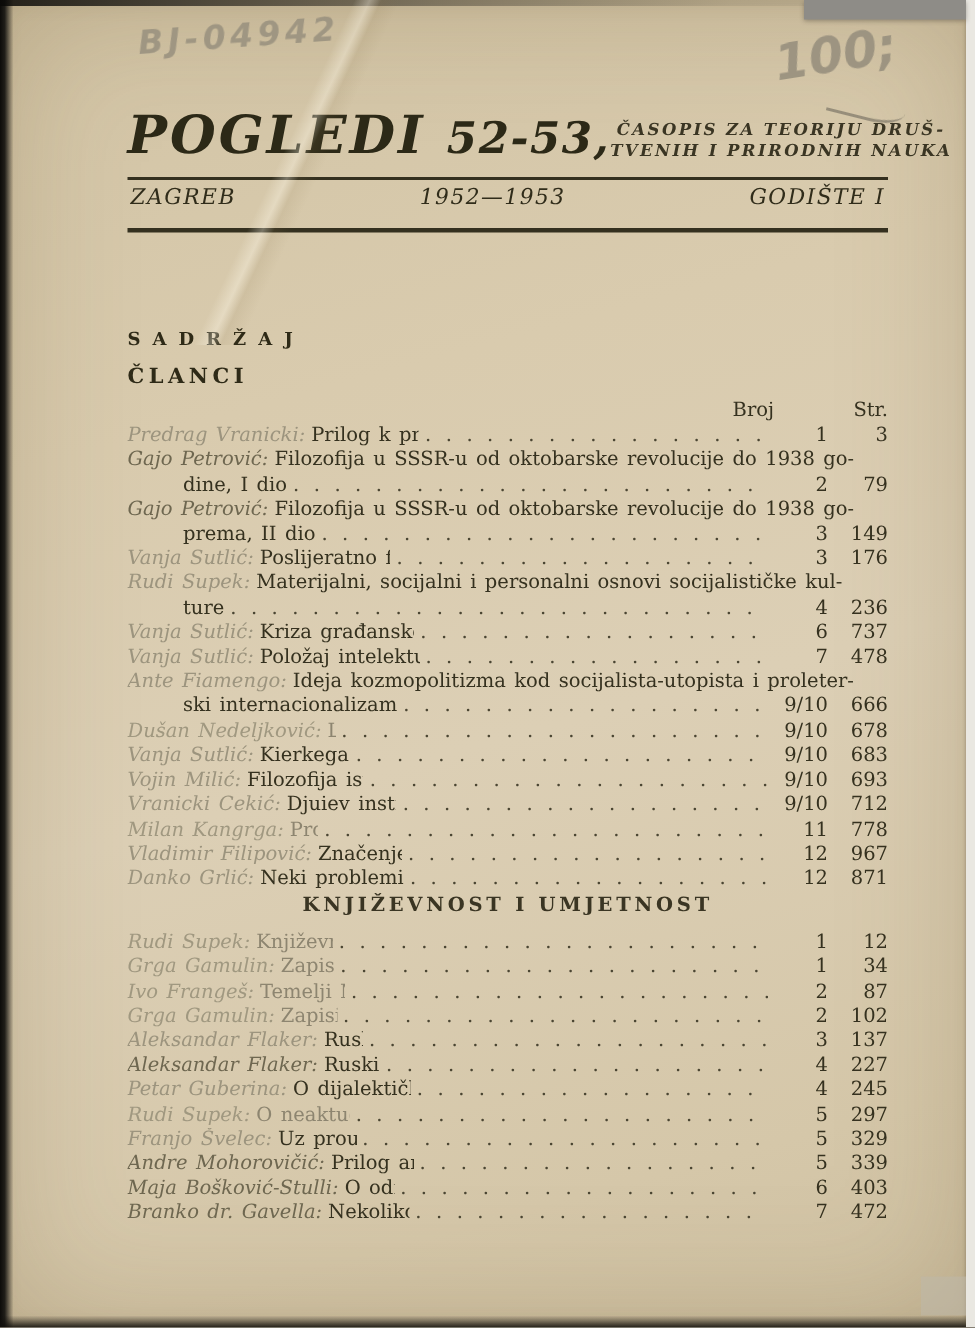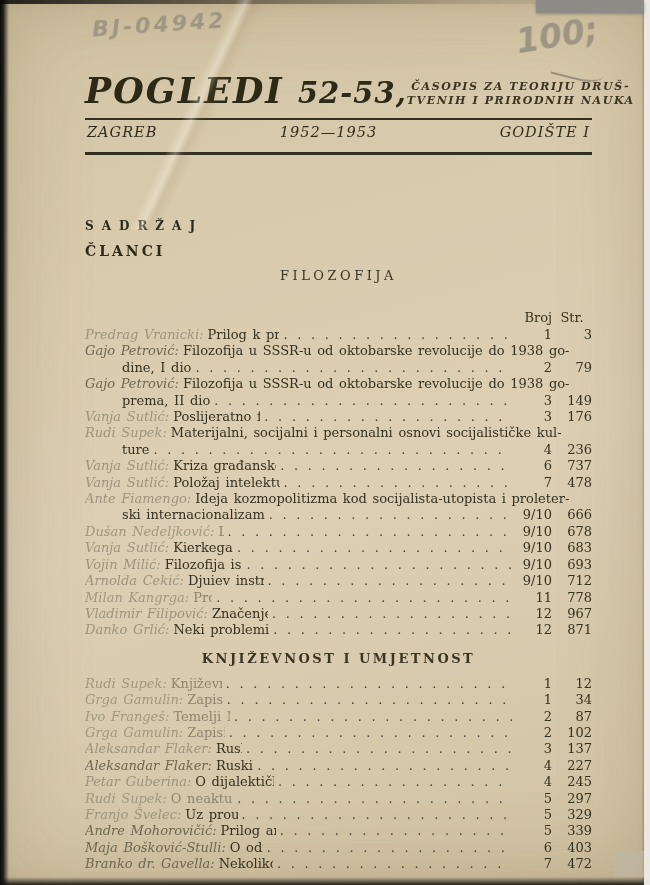--- a/index.html
+++ b/index.html
@@ -42,39 +42,39 @@
   .rule{border:0; border-top:2px solid #34301f; margin:7px 0 0 0;}
   .rule-thick{border-top-width:3px;}
   .pubrow{display:flex; justify-content:space-between; font-style:italic; font-size:14.5px; letter-spacing:1px;
     padding:4px 2px 5px 2px; color:#302c1a; font-weight:500;}
 
   
   .toc{margin:0 58px 0 85px;}
   .h-sadrzaj{margin:64px 0 0 0; text-align:left; font-size:12px; font-weight:bold; letter-spacing:8px; color:#2e2a17;}
   .h-clanci{margin:10px 0 0 0; font-size:14px; font-weight:bold; letter-spacing:3px; color:#2e2a17;}
   .h-filozofija{margin:9px 0 0 0; text-align:center; font-size:13px; font-weight:normal; letter-spacing:3.5px; color:#3a3523;}
-  .h-knjizevnost{margin:12px 0 10px 0; text-align:center; font-size:13px; font-weight:bold; letter-spacing:2.5px; color:#3a3523;}
-  .colhead{display:flex; justify-content:flex-end; font-size:13px; margin-top:27px; color:#35311f;}
+  .h-knjizevnost{margin:1px 0 10px 0; text-align:center; font-size:13px; font-weight:bold; letter-spacing:2.5px; color:#3a3523;}
+  .colhead{display:flex; justify-content:flex-end; font-size:13px; margin-top:7px; color:#35311f;gap:36px;}
   .colhead .broj,.colhead .str{font-weight:normal;}
 
   .toc-list{margin-top:2px;}
   .toc-row{font-size:13px; line-height:16.4px; word-spacing:1.5px;}
   .line{display:flex; align-items:baseline;}
   .text{flex:0 1 auto; white-space:nowrap; overflow:hidden;}
   .author{font-style:italic; color:#6e6750;}
   .title{color:#35311f; margin-left:4px;}
   .cont{padding-left:37px; white-space:nowrap; color:#35311f;}
   .leader{flex:1 1 auto; overflow:hidden; white-space:nowrap; color:#4a4532; margin:0 4px;}
   .leader::after{content:". . . . . . . . . . . . . . . . . . . . . . . . . . . . . . . . . . . . . . . .";
     letter-spacing:2px;}
   .nums{display:flex; flex:0 0 auto;}
   .nums .broj{display:inline-block; width:36px; text-align:right;}
   .nums .str{display:inline-block; width:40px; text-align:right;}
   .colhead .broj{width:36px; text-align:right;}
-  .colhead .str{width:40px; text-align:center;}
+  .colhead .str{width:40px; text-align:right;}
   
   .fade-a .author{color:#9c947e; filter:blur(.35px);}
   .fade-r .author{color:#a09880; filter:blur(.4px);}
   .fade-r .title,.fade-r .cont{color:#8d8570; filter:blur(.35px);}
 </style>
 </head>
 <body>
 
 <div class="page">
   <div class="edge-left"></div>
@@ -104,21 +104,20 @@
       <span>ZAGREB</span>
       <span>1952—1953</span>
       <span>GODIŠTE I</span>
     </div>
     <div class="rule rule-thick"></div>
   </div>
 
   <div class="toc">
     <h2 class="h-sadrzaj">SADRŽAJ</h2>
     <h3 class="h-clanci">ČLANCI</h3>
-    <h4 class="h-filozofija">FILOZOFIJA</h4>
 
     <div class="colhead">
       <span class="broj">Broj</span>
       <span class="str">Str.</span>
     </div>
 
     <div class="toc-list">
   <div class="toc-row fade-a">
     <div class="line line1">
       <span class="text"><span class="author">Predrag Vranicki:</span><span class="title">Prilog k problematici odnosa kvantiteta i kvaliteta</span></span>
@@ -258,21 +257,21 @@
       <span class="nums l1nums">
               <span class="broj">9/10</span>
               <span class="str">693</span>
             </span>
     </div>
 
   </div>
 
   <div class="toc-row fade-a">
     <div class="line line1">
-      <span class="text"><span class="author">Arnolda Cekić:</span><span class="title">Djuiev instrumentalizam i njegovo značenje</span></span>
+      <span class="text"><span class="author">Vranicki Cekić:</span><span class="title">Djuiev instrumentalizam i njegovo značenje</span></span>
       <span class="leader l1leader"></span>
       <span class="nums l1nums">
               <span class="broj">9/10</span>
               <span class="str">712</span>
             </span>
     </div>
 
   </div>
 
   <div class="toc-row fade-r">

